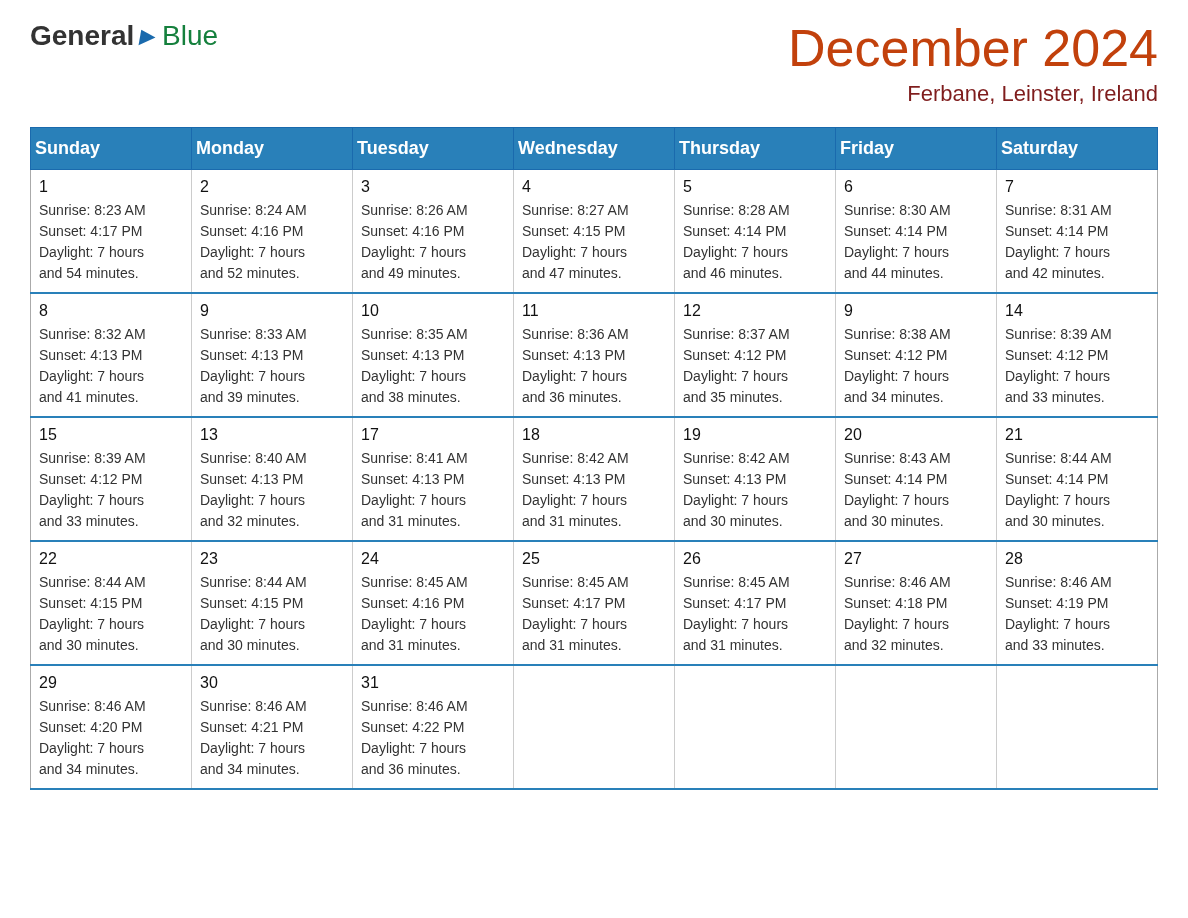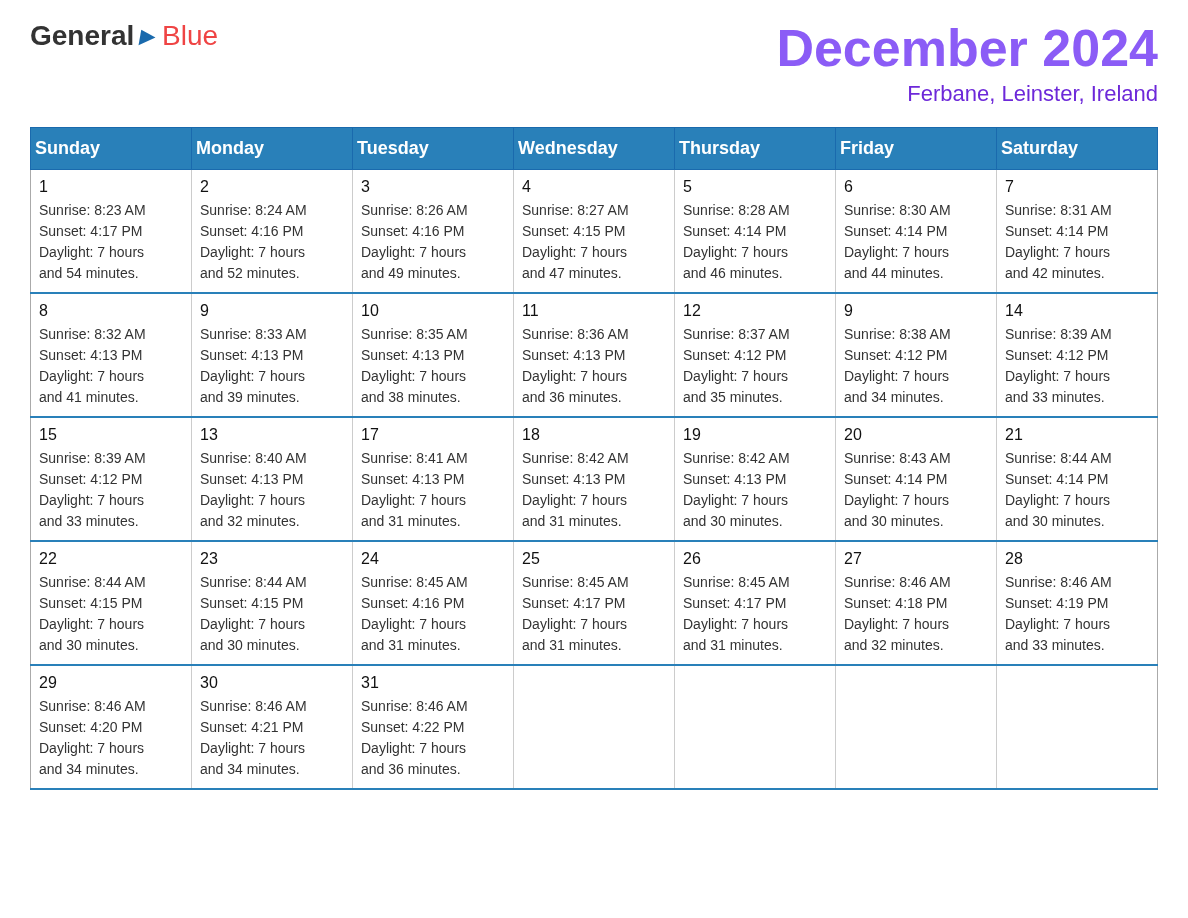--- a/index.html
+++ b/index.html
@@ -29,35 +29,35 @@
     }
     .logo-general {
       color: #333;
     }
     .logo-arrow {
       color: #1a6aad;
       font-size: 32px;
       margin: 0 2px;
     }
     .logo-blue {
-      color: #ef4444;
+      color: #15803d;
       font-size: 28px;
     }
     .title-block {
       text-align: right;
     }
     .month-title {
       font-size: 52px;
-      font-weight: bold;
-      color: #8b5cf6;
+      font-weight: normal;
+      color: #c2410c;
       line-height: 1.1;
     }
     .location {
       font-size: 22px;
-      color: #6d28d9;
+      color: #7f1d1d;
       margin-top: 4px;
     }
     table {
       width: 100%;
       border-collapse: collapse;
       table-layout: fixed;
     }
     thead tr th {
       background-color: #2980b9;
       color: #fff;

